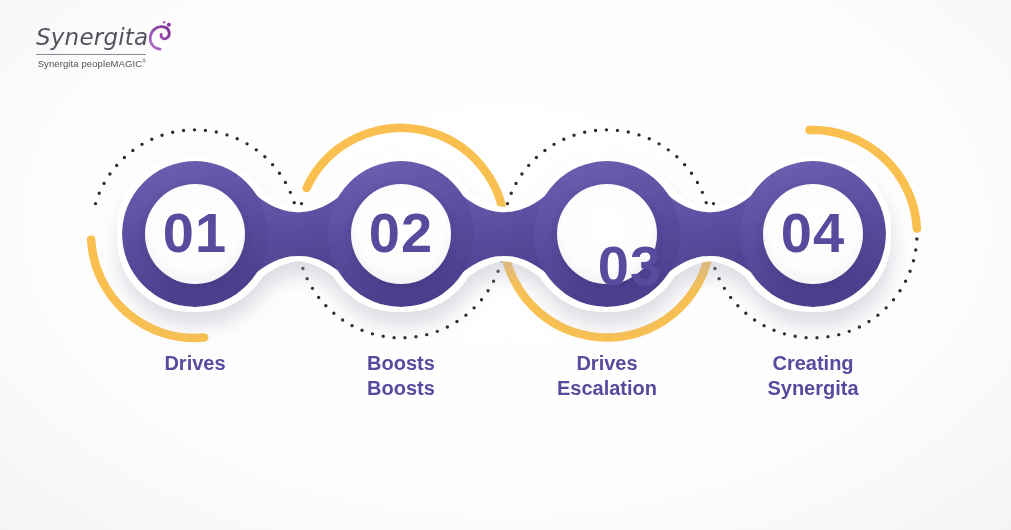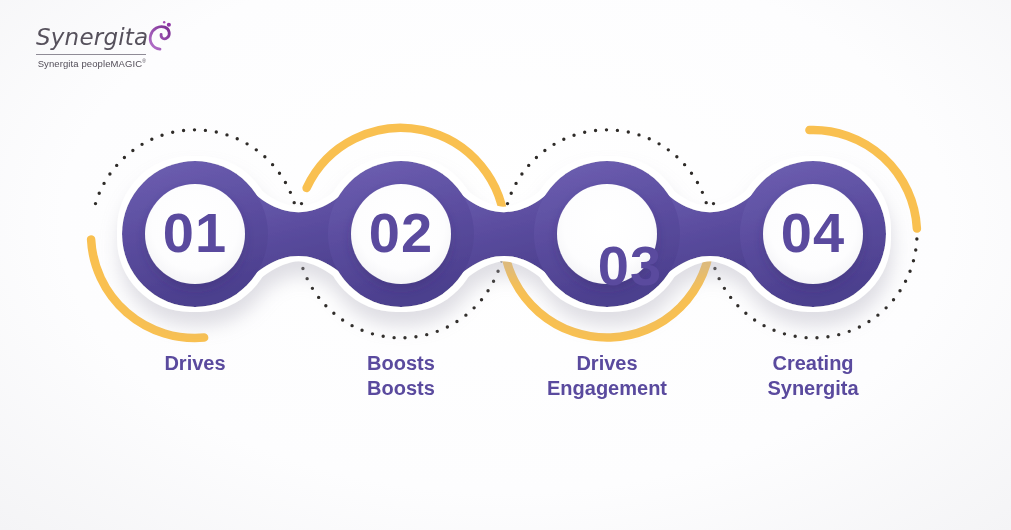--- a/index.html
+++ b/index.html
@@ -152,20 +152,20 @@
 
   <div class="step-label" style="left:80px;">
     <span>Drives</span>
   </div>
   <div class="step-label" style="left:286px;">
     <span>Boosts</span>
     <span>Boosts</span>
   </div>
   <div class="step-label" style="left:492px;">
     <span>Drives</span>
-    <span>Engagement</span>
+    <span>Escalation</span>
   </div>
   <div class="step-label" style="left:698px;">
     <span>Creating</span>
     <span>Synergita</span>
   </div>
 
 </div>
 
 </body></html>

